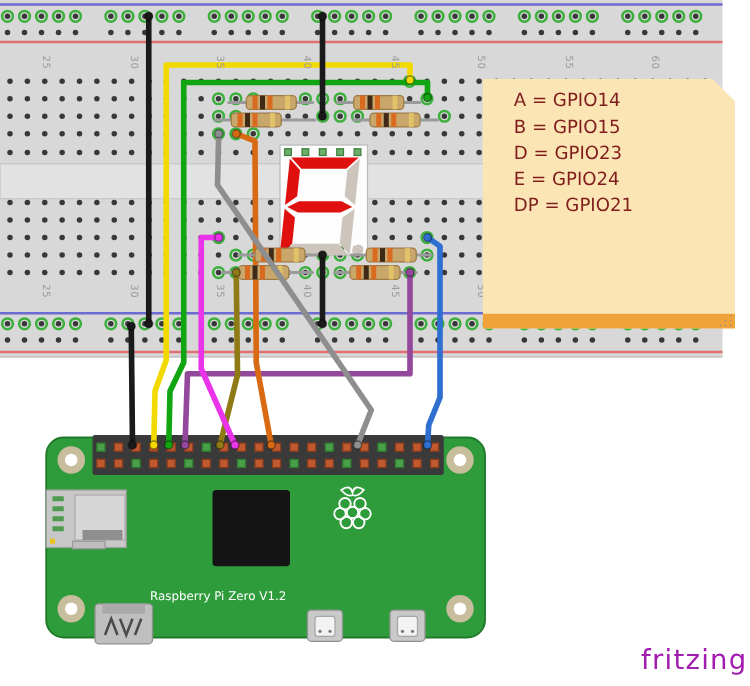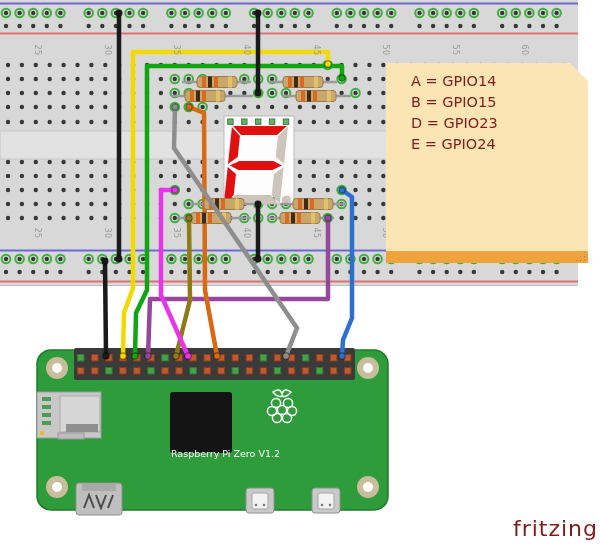--- a/index.html
+++ b/index.html
@@ -10,23 +10,23 @@
           transform:translate(-50%,-50%) rotate(90deg);letter-spacing:.5px;}
   .note{position:absolute;left:386px;top:63px;width:202px;height:200px;z-index:2;
         background:#FCE5B5;clip-path:polygon(0 0,calc(100% - 18px) 0,100% 18px,100% 100%,0 100%);}
   .note-fold{position:absolute;right:0;top:0;width:0;height:0;
         border-left:18px solid transparent;border-top:18px solid #E79A28;
         transform:rotate(90deg);transform-origin:100% 0;}
   .note-text{position:absolute;left:13px;top:8px;font-size:14.5px;line-height:21px;color:#7f1d1d;margin-left:12px;}
   .note-bar{position:absolute;left:0;bottom:0;width:100%;height:12px;background:#F1A33B;}
   .note-grip{position:absolute;right:3px;bottom:2px;width:1.5px;height:1.5px;background:#8a8a8a;
         box-shadow:-4px 0 #8a8a8a,-8px 0 #8a8a8a,0 -4px #8a8a8a,-4px -4px #8a8a8a,0 -8px #8a8a8a;}
-  .pi-label{position:absolute;left:120px;top:448px;width:160px;z-index:1;text-align:right;
+  .pi-label{position:absolute;left:120px;top:472px;width:160px;z-index:1;text-align:left;
         font-size:9.5px;color:#fff;}
-  .watermark{position:absolute;right:2px;bottom:8px;z-index:1;font-size:22px;color:#7f1d1d;
+  .watermark{position:absolute;right:2px;bottom:8px;z-index:1;font-size:22px;color:#a21caf;
         letter-spacing:1px;}
 </style>
 </head>
 <body>
 
 <div class="stage">
 
 <svg width="600" height="549" viewBox="0 0 600 549">
 
   <g>
@@ -946,20 +946,21 @@
 
 <div class="pi-label">Raspberry Pi Zero V1.2</div>
 
 <div class="note">
   <div class="note-fold"></div>
   <div class="note-text">
     <div>A = GPIO14</div>
     <div>B = GPIO15</div>
     <div>D = GPIO23</div>
     <div>E = GPIO24</div>
+    <div>DP = GPIO21</div>
   </div>
   <div class="note-bar"></div>
   <div class="note-grip"></div>
 </div>
 
 <div class="watermark">fritzing</div>
 
 </div>
 
 </body></html>

